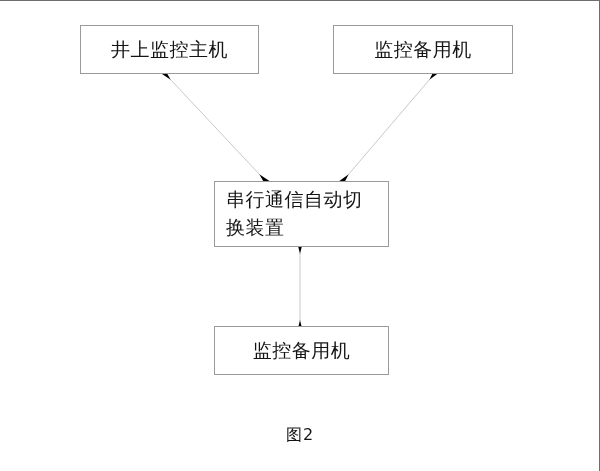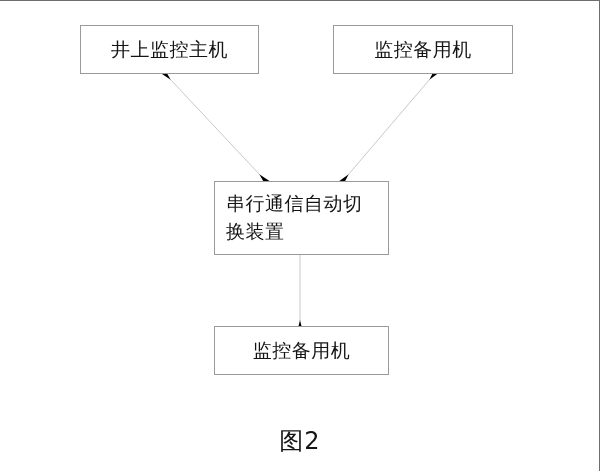--- a/index.html
+++ b/index.html
@@ -71,21 +71,21 @@
     left: 333px;
     top: 24px;
     width: 180px;
     height: 49px;
   }
 
   .node-center {
     left: 214px;
     top: 180px;
     width: 175px;
-    height: 74px;
+    height: 66px;
     justify-content: flex-start;
     padding-left: 11px;
   }
 
   .node-center .node-label {
     text-align: left;
   }
 
   .node-bottom {
     left: 214px;
@@ -95,21 +95,21 @@
   }
 
   
   #figure-caption {
     position: absolute;
     left: 0;
     top: 424px;
     width: 600px;
     text-align: center;
     font-family: "DejaVu Sans", "Liberation Sans", sans-serif;
-    font-size: 24px;
+    font-size: 16px;
     letter-spacing: 1px;
     color: #141414;
   }
 </style>
 </head>
 <body>
 
 <div id="page">
 
   <div id="diagram-canvas">

